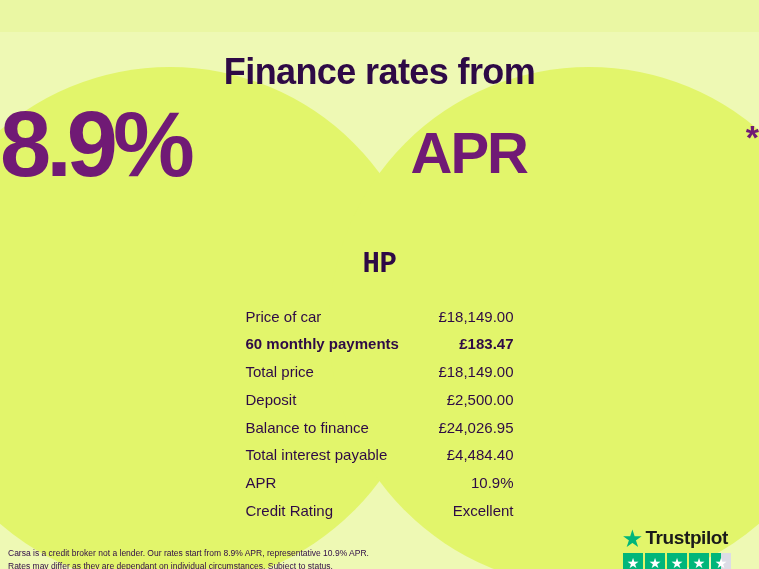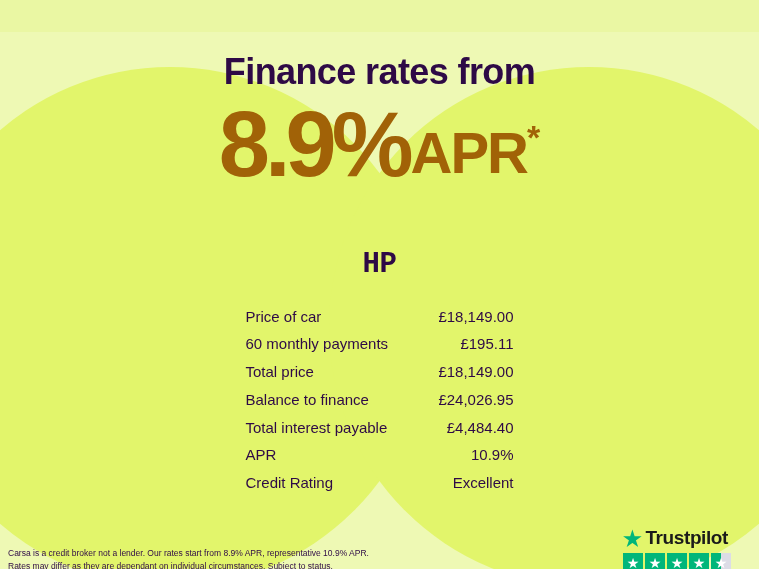--- a/index.html
+++ b/index.html
@@ -49,23 +49,23 @@
     text-align: center;
     color: #2e0a46;
     font-size: 36px;
     font-weight: bold;
     letter-spacing: -0.6px;
     padding-top: 20px;
     line-height: 1.1;
   }
   .rate-row {
     display: flex;
-    justify-content: center;
+    justify-content: space-between;
     align-items: flex-start;
-    color: #a16207;
+    color: #701a75;
     margin-top: 6px;
     white-space: nowrap;
   }
   .rate-big {
     font-size: 92px;
     font-weight: bold;
     letter-spacing: -5px;
     line-height: 1;
   }
   .rate-apr {
@@ -101,21 +101,21 @@
     display: flex;
     justify-content: space-between;
     align-items: baseline;
     padding: 3px 0;
     line-height: 1.45;
     gap: 12px;
   }
   .row .label { text-align: left; }
   .row .value { text-align: center; }
   .row.bold .label,
-  .row.bold .value { font-weight: normal; }
+  .row.bold .value { font-weight: bold; }
 
   .disclaimer {
     position: absolute;
     left: 8px;
     bottom: 26px;
     width: 400px;
     color: #2e0a46;
     font-size: 8.5px;
     line-height: 1.55;
   }
@@ -175,25 +175,29 @@
 
     <div class="product-title">HP</div>
 
     <div class="table">
       <div class="row">
         <span class="label">Price of car</span>
         <span class="value">£18,149.00</span>
       </div>
       <div class="row bold">
         <span class="label">60 monthly payments</span>
-        <span class="value">£195.11</span>
+        <span class="value">£183.47</span>
       </div>
       <div class="row">
         <span class="label">Total price</span>
         <span class="value">£18,149.00</span>
+      </div>
+      <div class="row">
+        <span class="label">Deposit</span>
+        <span class="value">£2,500.00</span>
       </div>
       <div class="row">
         <span class="label">Balance to finance</span>
         <span class="value">£24,026.95</span>
       </div>
       <div class="row">
         <span class="label">Total interest payable</span>
         <span class="value">£4,484.40</span>
       </div>
       <div class="row">

